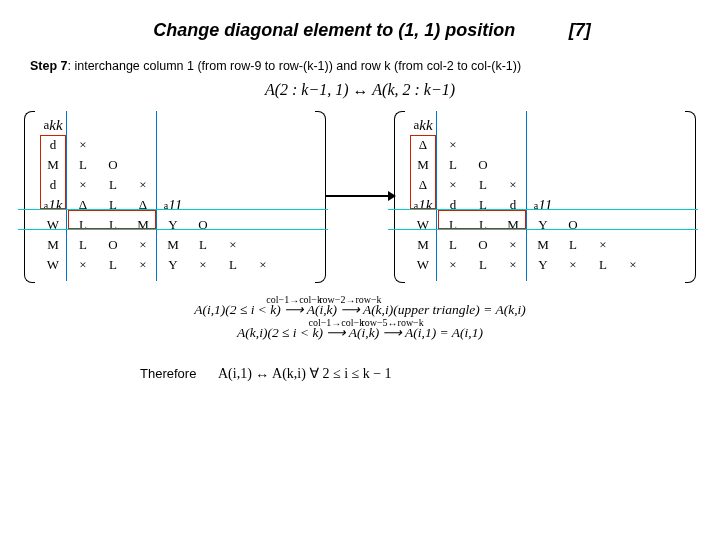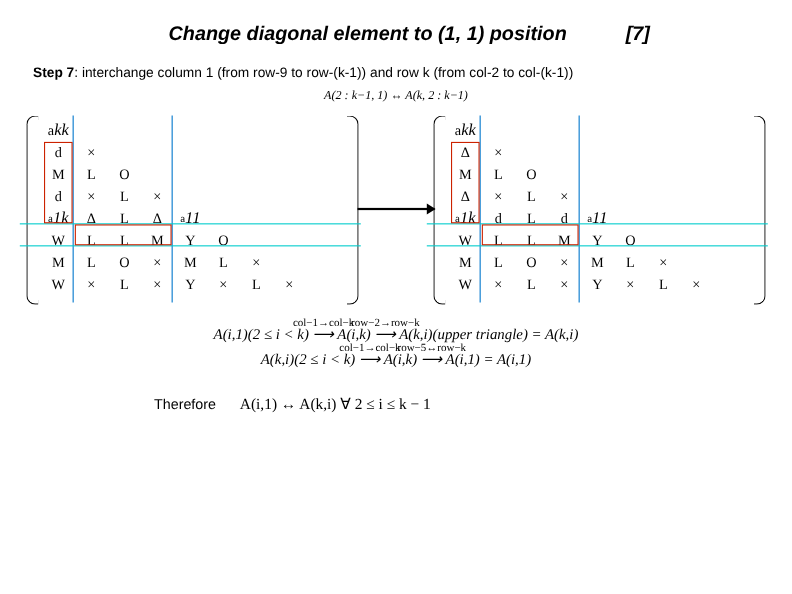--- a/index.html
+++ b/index.html
@@ -31,21 +31,21 @@
     margin-left: 50px;
   }
   .step {
     font-size: 12.5px;
     margin-bottom: 8px;
   }
   .step b { font-weight: bold; }
   .eqtop {
     text-align: center;
     font-family: 'Times New Roman', serif;
-    font-size: 11px;
+    font-size: 16px;
     font-style: italic;
     margin-bottom: 12px;
   }
   .matrices {
     display: flex;
     align-items: center;
     justify-content: space-between;
     margin: 6px 0 18px 0;
     position: relative;
   }

